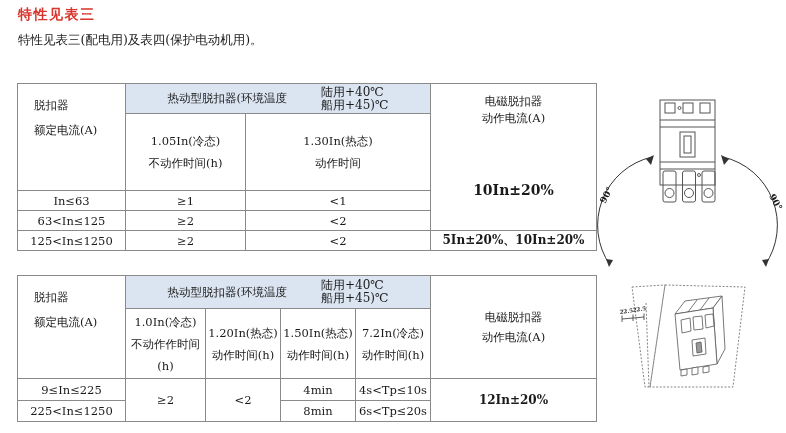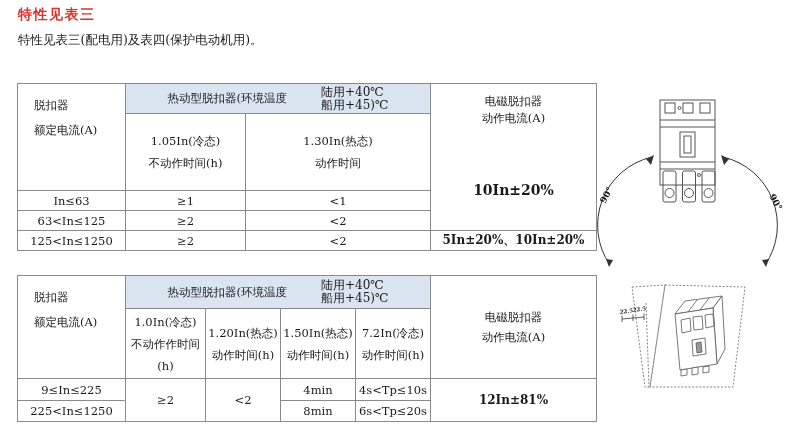--- a/index.html
+++ b/index.html
@@ -143,21 +143,21 @@
         <span>7.2In(冷态)</span><br>
         <span>动作时间(h)</span>
       </td>
     </tr>
     <tr style="height:22px">
       <td>9≤In≤225</td>
       <td rowspan="2">≥2</td>
       <td rowspan="2">&lt;2</td>
       <td>4min</td>
       <td>4s&lt;Tp≤10s</td>
-      <td rowspan="2" class="bold">12In±81%</td>
+      <td rowspan="2" class="bold">12In±20%</td>
     </tr>
     <tr style="height:21px">
       <td>225&lt;In≤1250</td>
       <td>8min</td>
       <td>6s&lt;Tp≤20s</td>
     </tr>
   </tbody>
     </table>
 
   <svg style="position:absolute;left:596px;top:83px" width="190" height="350" viewBox="0 0 190 350">

